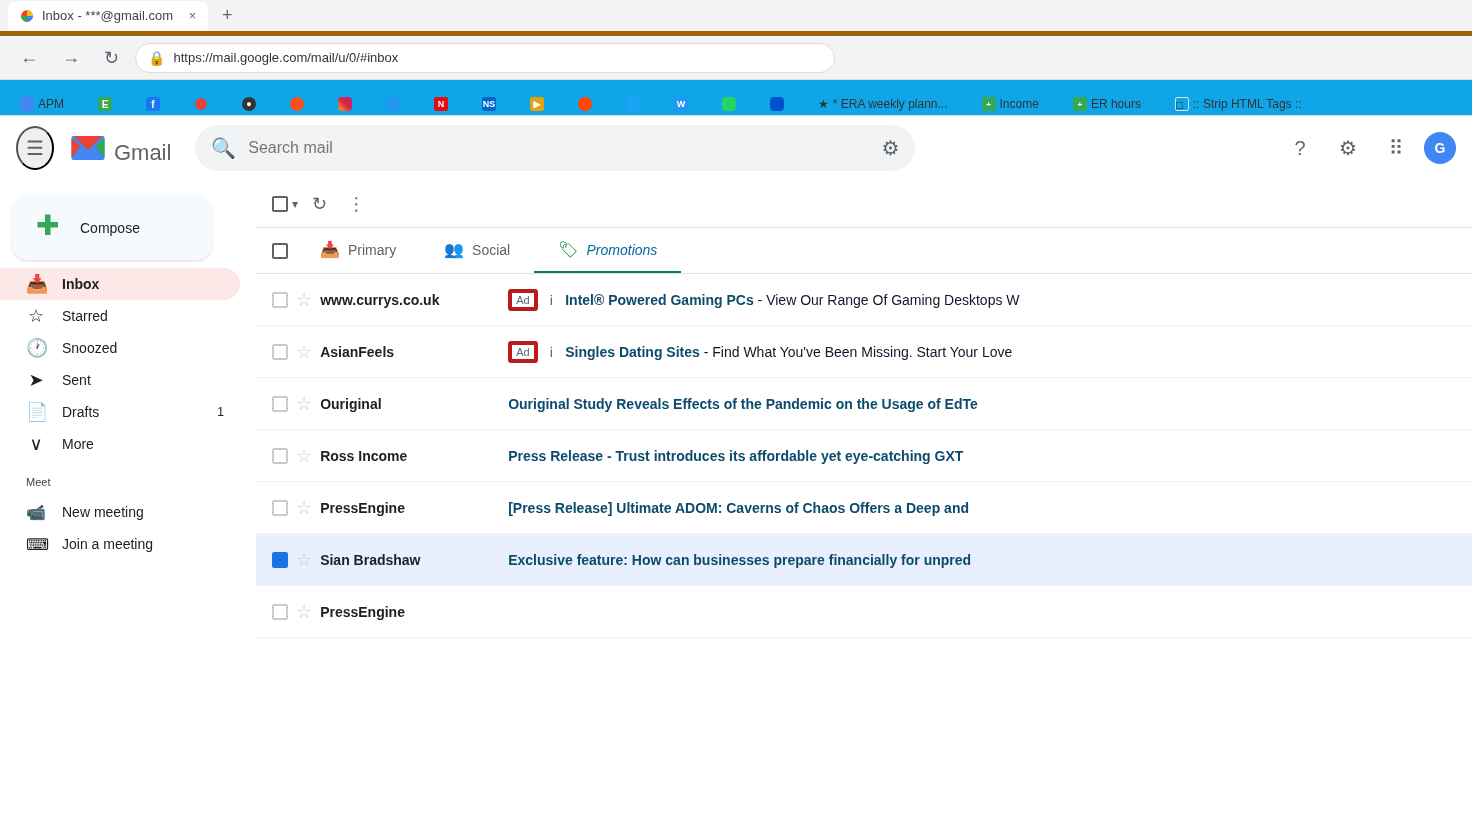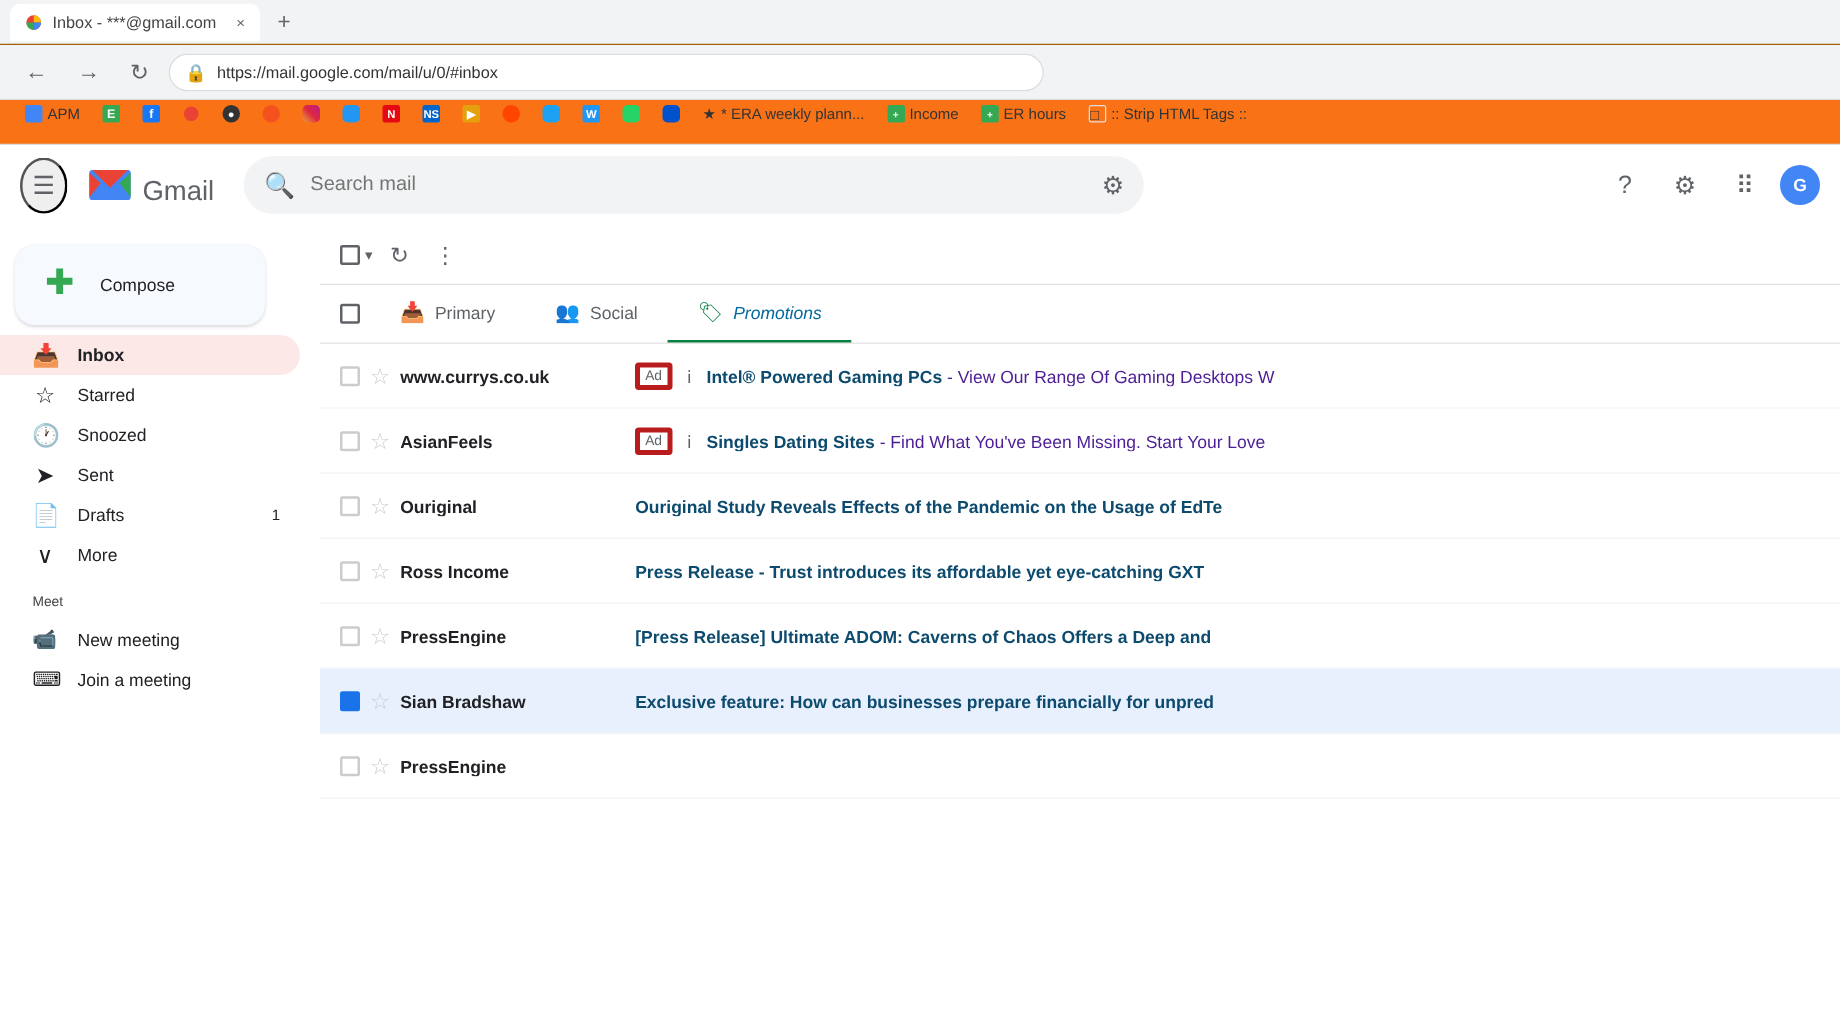--- a/index.html
+++ b/index.html
@@ -1,27 +1,27 @@
 <!DOCTYPE html>
 <html><head>
   <meta charset="utf-8">
   <style>
     * { box-sizing: border-box; margin: 0; padding: 0; }
     body { font-family: 'Arial', sans-serif; background: #fff; font-size: 14px; overflow: hidden; width: 1472px; height: 828px; }
 
     
-    .browser-chrome { background: #f1f3f4; height: 36px; display: flex; align-items: center; padding: 0 8px; gap: 8px; border-bottom: 1px solid #a16207; }
+    .browser-chrome { background: #f1f3f4; height: 36px; display: flex; align-items: center; padding: 0 8px; gap: 8px; border-bottom: 5px solid #a16207; }
     .browser-tab { background: #fff; border-radius: 8px 8px 0 0; height: 30px; display: flex; align-items: center; padding: 0 12px; gap: 8px; font-size: 13px; color: #444; min-width: 200px; }
     .tab-close { color: #666; cursor: pointer; font-size: 12px; margin-left: 8px; }
     .tab-new { background: none; border: none; font-size: 18px; color: #666; cursor: pointer; padding: 2px 6px; }
     .browser-nav { background: #f1f3f4; height: 44px; display: flex; align-items: center; padding: 0 12px; gap: 8px; border-bottom: 1px solid #ddd; }
     .nav-btn { background: none; border: none; cursor: pointer; color: #5f6368; font-size: 18px; padding: 4px 8px; border-radius: 50%; }
     .address-bar { flex: 1; height: 30px; border: 1px solid #ddd; border-radius: 16px; background: #fff; display: flex; align-items: center; padding: 0 12px; gap: 8px; font-size: 13px; color: #333; max-width: 700px; }
     .lock-icon { color: #5f6368; font-size: 14px; }
-    .bookmarks-bar { background: #f97316; height: 36px; display: flex; align-items: flex-start; padding: 0 12px; gap: 2px; border-bottom: 1px solid #ddd; overflow: hidden; }
+    .bookmarks-bar { background: #0ea5e9; height: 36px; display: flex; align-items: flex-end; padding: 0 12px; gap: 18px; border-bottom: 1px solid #ddd; overflow: hidden; }
     .bookmark-item { display: flex; align-items: center; gap: 4px; padding: 4px 8px; border-radius: 4px; font-size: 12px; color: #333; cursor: pointer; white-space: nowrap; }
     .bookmark-icon { width: 14px; height: 14px; border-radius: 2px; display: inline-block; }
     .bm-apm { background: #4285f4; }
     .bm-e { background: #34a853; color: white; font-size: 10px; display: flex; align-items: center; justify-content: center; font-weight: bold; }
     .bm-fb { background: #1877f2; color: white; font-size: 10px; display: flex; align-items: center; justify-content: center; font-weight: bold; }
     .bm-globe { background: #333; color: white; font-size: 8px; display: flex; align-items: center; justify-content: center; border-radius: 50%; }
     .bm-orange { background: #f4511e; border-radius: 50%; }
     .bm-insta { background: linear-gradient(45deg, #f09433, #e6683c, #dc2743, #cc2366, #bc1888); border-radius: 4px; }
     .bm-blue { background: #2196f3; border-radius: 4px; }
     .bm-netflix { background: #e50914; color: white; font-size: 9px; display: flex; align-items: center; justify-content: center; font-weight: bold; }
@@ -84,21 +84,21 @@
     
     .email-list { flex: 1; overflow-y: auto; }
     .email-row { display: flex; align-items: center; padding: 0 16px; height: 52px; border-bottom: 1px solid #f1f3f4; cursor: pointer; gap: 8px; }
     .email-row.selected { background: #e8f0fe; }
     .email-row.ad-row { background: #fff; }
     .email-check { width: 16px; height: 16px; border: 2px solid #ccc; border-radius: 2px; flex-shrink: 0; }
     .email-star { color: #ccc; font-size: 18px; flex-shrink: 0; cursor: pointer; }
     .email-sender { width: 180px; font-size: 14px; color: #202124; font-weight: 600; flex-shrink: 0; white-space: nowrap; overflow: hidden; text-overflow: ellipsis; }
     .email-content { flex: 1; font-size: 14px; color: #202124; white-space: nowrap; overflow: hidden; text-overflow: ellipsis; }
     .email-subject { font-weight: 600; color: #0c4a6e; }
-    .email-preview { color: #4c1d95; font-weight: 400; }
+    .email-preview { color: #0f172a; font-weight: 400; }
     .ad-badge { display: inline-flex; align-items: center; gap: 3px; border: 4px solid #b91c1c; border-radius: 3px; padding: 1px 4px; font-size: 11px; color: #5f6368; margin-right: 4px; flex-shrink: 0; }
     .ad-info { color: #5f6368; font-size: 14px; margin-right: 4px; cursor: pointer; flex-shrink: 0; }
 
     
     .gmail-m-svg { width: 36px; height: 36px; }
   </style>
 </head>
 <body>
 
 <div class="browser-chrome">

